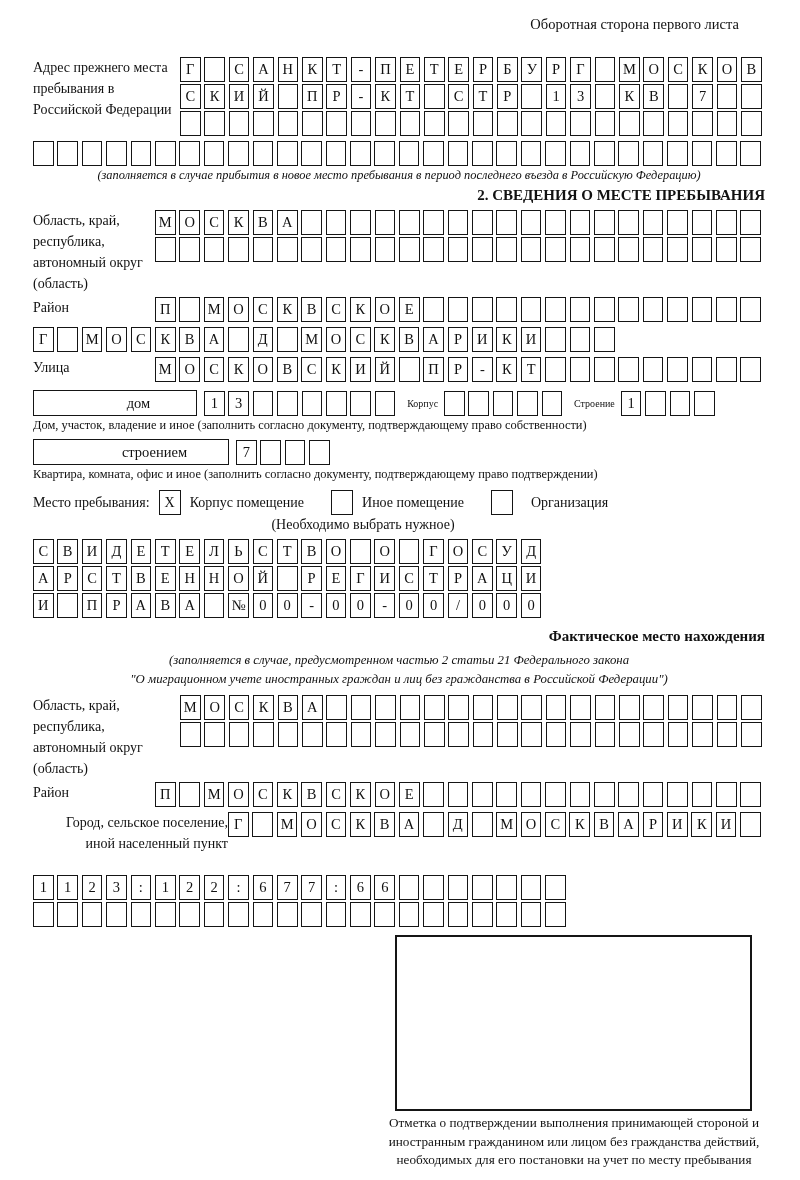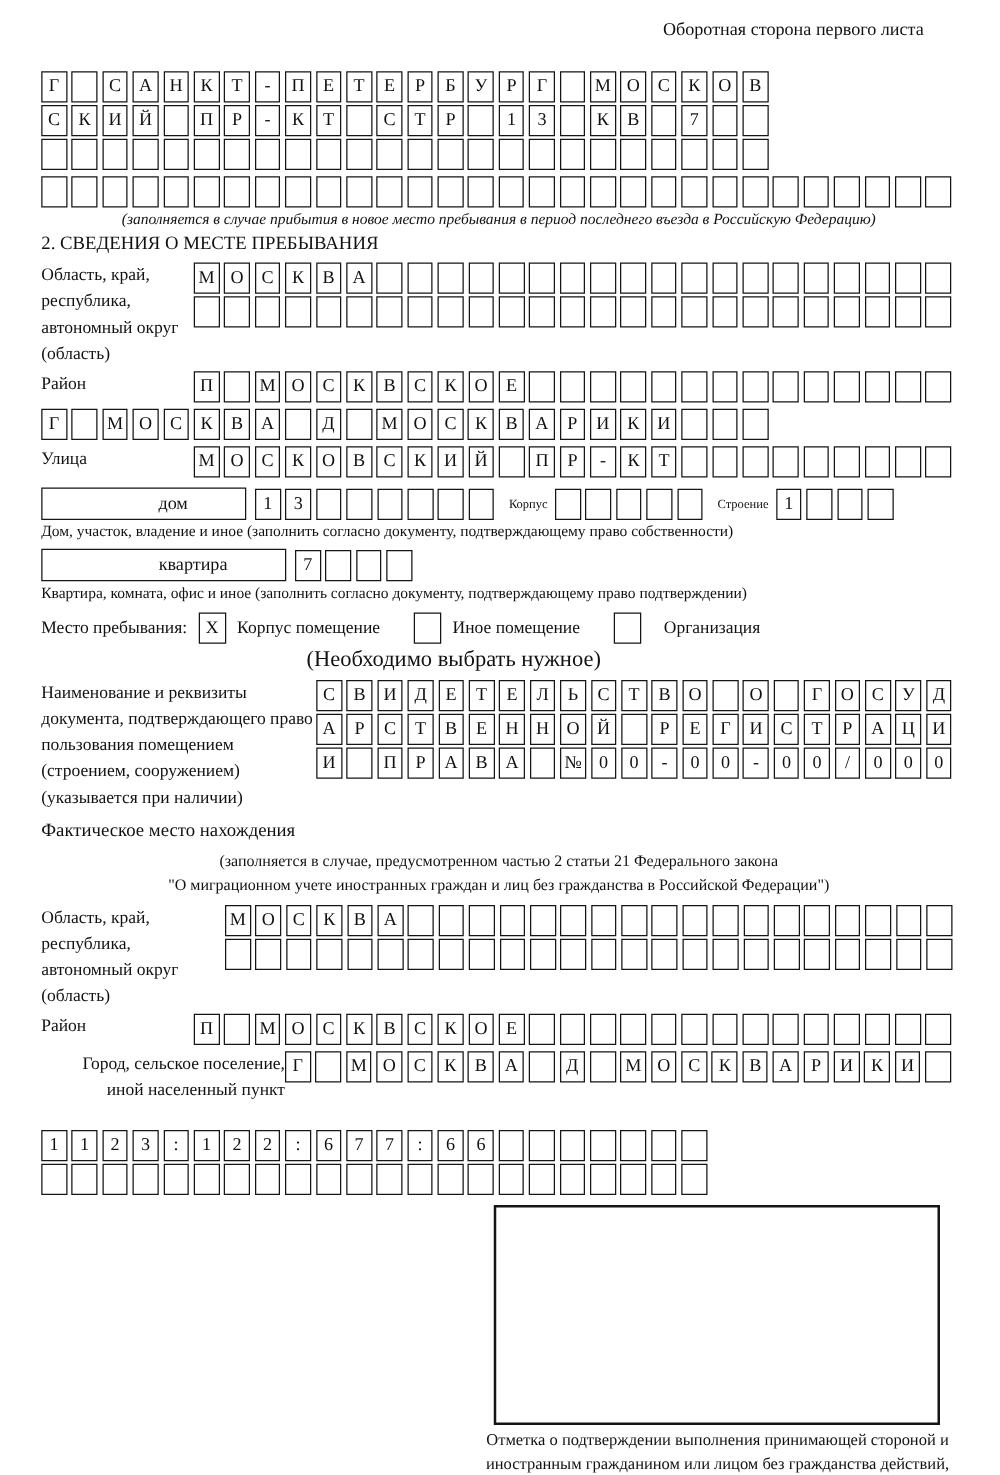--- a/index.html
+++ b/index.html
@@ -19,53 +19,54 @@
 
   .box-row { display:flex; margin-bottom:2px; }
   .box {
     flex:0 0 auto; width:20.6px; height:25px;
     border:1.6px solid #151515; margin-right:3.8px;
     display:inline-flex; align-items:center; justify-content:center;
     font-size:14.5px; font-family:"Liberation Serif", serif;
   }
   .caption { font-size:12.4px; margin:1px 0 4px 0; }
   .caption.center { text-align:center;font-style:italic; }
-  .sec-title { text-align:left; font-weight:normal; font-size:15px; margin:4px 0 6px 0; }
+  .sec-title { text-align:right; font-weight:bold; font-size:15px; margin:4px 0 6px 0; }
 
   .inline-row { display:flex; align-items:center; margin:6px 0 2px 0; }
   .typebox {
     height:26px; border:1.6px solid #151515;
     display:flex; align-items:center; justify-content:center;
     font-size:14.5px; flex:0 0 auto;padding-left:47px;
   }
   .typebox.dom { width:164px; margin-right:7px; }
   .typebox.kv  { width:196px; margin-right:7px; }
   .mid-lbl { font-size:10px; margin:0 6px 0 8px; }
 
   .chk-row { display:flex; align-items:center; margin:8px 0 2px 0; font-size:14px; }
   .chk { width:22px; height:25px; border:1.6px solid #151515; margin-right:9px;
          display:inline-flex; align-items:center; justify-content:center; font-size:14px; }
   .chk-lbl { margin-right:27px; }
-  .hint { font-size:18px; margin:0 0 6px 190px; width:280px; text-align:center; }
+  .hint { font-size:14px; margin:0 0 6px 190px; width:280px; text-align:center; }
 
   .note-line { text-align:center; font-size:12.8px; line-height:19px; }
-  .notes { margin-bottom:6px; }
+  .notes { margin-bottom:6px;font-style:italic; }
 
   .stamp-wrap { margin-left:362px; width:360px; }
   .stamp-box { width:357px; height:176px; border:2px solid #151515; margin-top:6px; }
   .stamp-cap { font-size:13.2px; line-height:18.5px; text-align:center; margin-top:3px; width:430px; margin-left:-36px; }
 
   .mt18 { margin-top:18px; }
 </style>
 </head>
 <body>
 
 <div class="hdr-note">Оборотная сторона первого листа</div>
 
 <div class="grp">
+  <div class="lbl w145">Адрес прежнего места пребывания в Российской Федерации</div>
   <div class="boxcol">
     <div class="box-row">
         <span class="box">Г</span>
         <span class="box"></span>
         <span class="box">С</span>
         <span class="box">А</span>
         <span class="box">Н</span>
         <span class="box">К</span>
         <span class="box">Т</span>
         <span class="box">-</span>
@@ -357,21 +358,21 @@
   <div class="box-row" style="margin-bottom:0">
       <span class="box">1</span>
       <span class="box"></span>
       <span class="box"></span>
       <span class="box"></span>
     </div>
 </div>
 <div class="caption">Дом, участок, владение и иное (заполнить согласно документу, подтверждающему право собственности)</div>
 
 <div class="inline-row">
-  <div class="typebox kv">квартира</div>
+  <div class="typebox kv">строением</div>
   <div class="box-row" style="margin-bottom:0">
       <span class="box">7</span>
       <span class="box"></span>
       <span class="box"></span>
       <span class="box"></span>
     </div>
 </div>
 <div class="caption">Квартира, комната, офис и иное (заполнить согласно документу, подтверждающему право подтверждении)</div>
 
 <div class="chk-row">
@@ -379,21 +380,20 @@
   <span class="chk">X</span>
   <span class="chk-lbl">Корпус помещение</span>
   <span class="chk"></span>
   <span class="chk-lbl">Иное помещение</span>
   <span class="chk" style="margin-right:18px"></span>
   <span>Организация</span>
 </div>
 <div class="hint">(Необходимо выбрать нужное)</div>
 
 <div class="grp">
-  <div class="lbl w220">Наименование и реквизиты документа, подтверждающего право пользования помещением (строением, сооружением) (указывается при наличии)</div>
   <div class="boxcol">
     <div class="box-row">
         <span class="box">С</span>
         <span class="box">В</span>
         <span class="box">И</span>
         <span class="box">Д</span>
         <span class="box">Е</span>
         <span class="box">Т</span>
         <span class="box">Е</span>
         <span class="box">Л</span>

